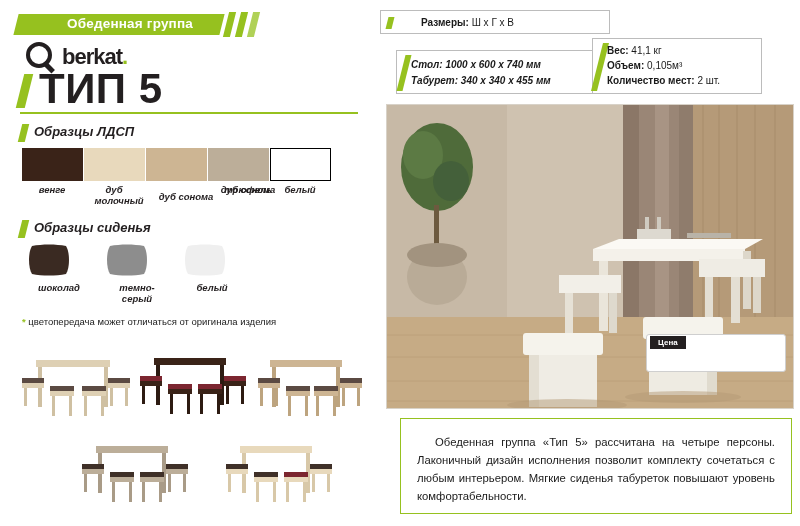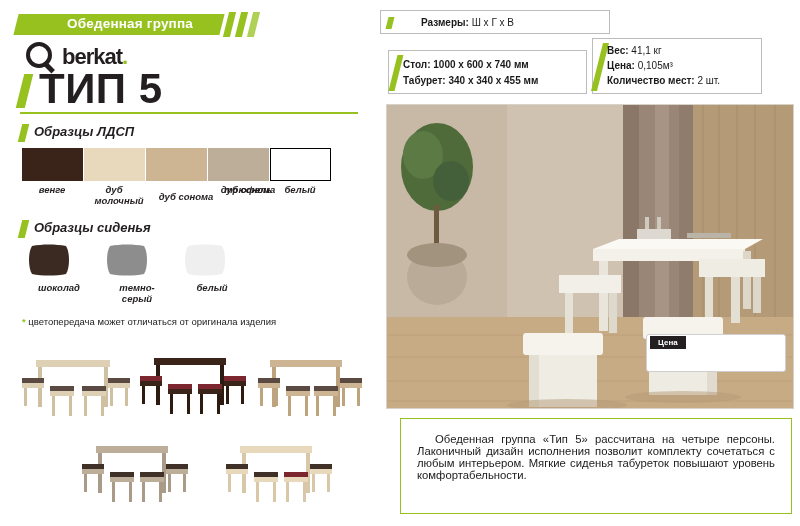--- a/index.html
+++ b/index.html
@@ -250,21 +250,21 @@
   .desc-box {
     position: absolute;
     left: 400px; top: 418px;
     width: 392px; height: 96px;
     border: 1px solid #96c11f;
     box-sizing: border-box;
     padding: 14px 16px 0 16px;
   }
   .desc-text {
     font-size: 11.3px;
-    line-height: 12px;
+    line-height: 18px;
     color: #1a1a1a;
     text-align: justify;
     text-indent: 18px;
   }
 </style>
 </head>
 <body>
 
 <div class="page">
 
@@ -469,40 +469,40 @@
   <div class="right-col">
 
     <div class="spec-box" style="left:0px; top:10px; width:230px; height:24px;">
       <div class="spec-tab"></div>
       <div class="spec-line" style="position:absolute; left:18px; top:4px;padding-left:22px;">
         <b>Размеры:</b>
         <span>Ш х Г х В</span>
       </div>
     </div>
 
-    <div class="spec-box" style="left:8px; top:50px; width:199px; height:44px;">
+    <div class="spec-box" style="left:16px; top:50px; width:199px; height:44px;font-style:italic;">
       <div class="spec-tab" style="left:4px; top:4px; height:36px;"></div>
       <div class="spec-line" style="position:absolute; left:14px; top:6px;">
         <b>Стол:</b>
         <b>1000 x 600 x 740 мм</b>
       </div>
       <div class="spec-line" style="position:absolute; left:14px; top:22px;">
         <b>Табурет:</b>
         <b>340 x 340 x 455 мм</b>
       </div>
     </div>
 
     <div class="spec-box" style="left:212px; top:38px; width:170px; height:56px;">
       <div class="spec-tab" style="left:4px; top:4px; height:48px;"></div>
       <div class="spec-line" style="position:absolute; left:14px; top:4px;">
         <b>Вес:</b>
         <span>41,1 кг</span>
       </div>
       <div class="spec-line" style="position:absolute; left:14px; top:19px;">
-        <b>Цена:</b>
+        <b>Объем:</b>
         <span>0,105м³</span>
       </div>
       <div class="spec-line" style="position:absolute; left:14px; top:34px;">
         <b>Количество мест:</b>
         <span>2 шт.</span>
       </div>
     </div>
   </div>
 
   <div class="photo">

